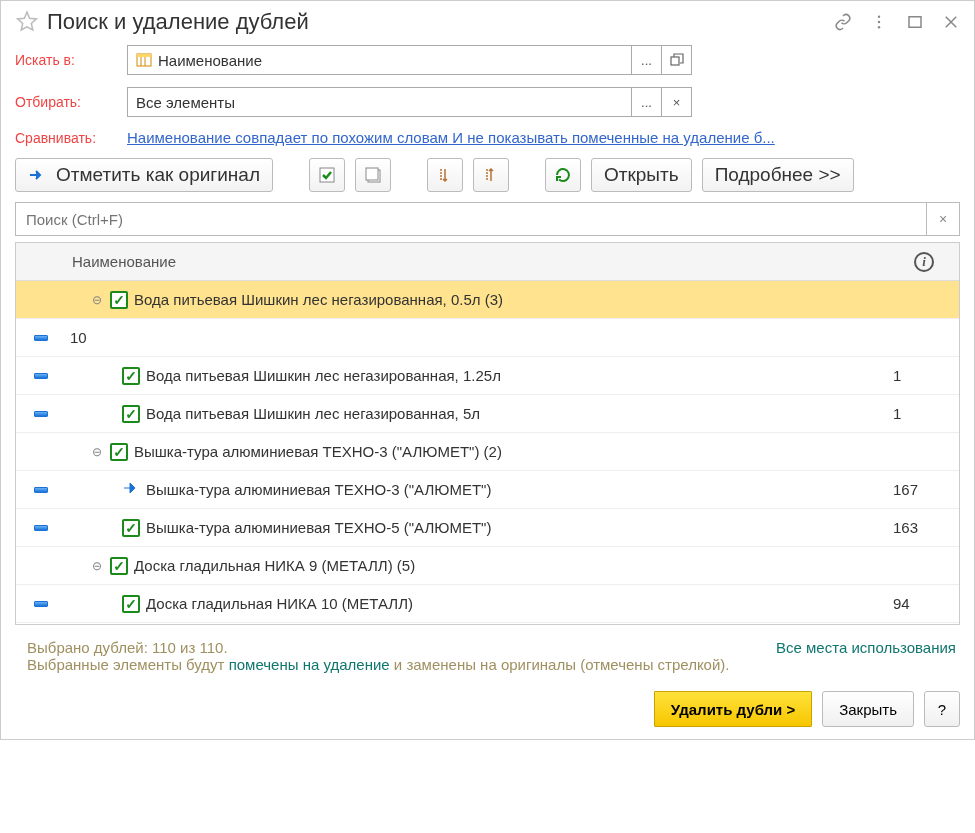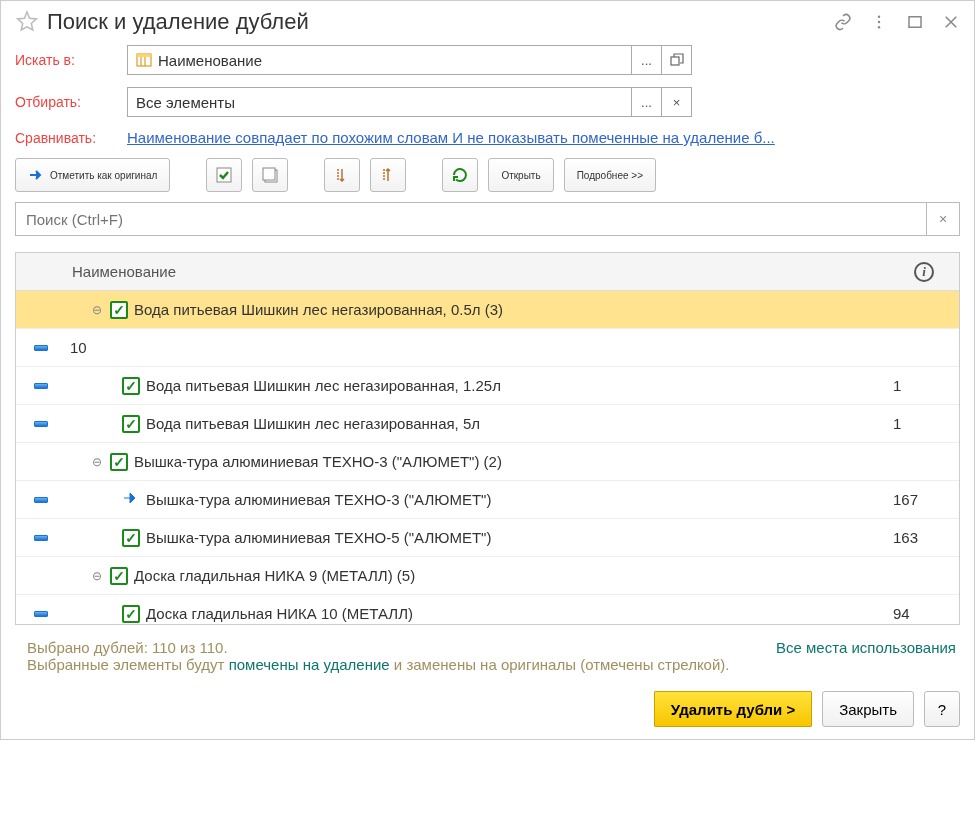--- a/index.html
+++ b/index.html
@@ -15,25 +15,25 @@
 .form-rows { display: flex; flex-direction: column; gap: 12px; margin-bottom: 12px; }
 .form-row { display: flex; align-items: center; }
 .form-label { width: 112px; color: #ef4444; }
 .input-group { display: flex; flex: 1; max-width: 565px; }
 .input-field { flex: 1; height: 30px; border: 1px solid #aaa; padding: 0 8px; display: flex; align-items: center; background: #fff; font-size: 15px; }
 .input-field .item-icon { width: 16px; height: 16px; margin-right: 6px; }
 .input-btn { width: 30px; height: 30px; border: 1px solid #aaa; border-left: none; background: #fff; display: flex; align-items: center; justify-content: center; font-size: 13px; cursor: pointer; color: #555; }
 .compare-link { color: #3366cc; text-decoration: underline; cursor: pointer; font-size: 15px; white-space: nowrap; overflow: hidden; text-overflow: ellipsis; flex: 1; }
 
 .toolbar { display: flex; align-items: center; gap: 10px; margin-bottom: 10px; }
-.tbtn { height: 34px; border: 1px solid #bbb; border-radius: 3px; background: linear-gradient(#fff, #f2f2f2); padding: 0 12px; display: flex; align-items: center; cursor: pointer; font-size: 10px; color: #333; gap: 6px; }
+.tbtn { height: 34px; border: 1px solid #bbb; border-radius: 3px; background: linear-gradient(#fff, #f2f2f2); padding: 0 12px; display: flex; align-items: center; cursor: pointer; font-size: 19px; color: #333; gap: 12px; }
 .tbtn.icon-only { width: 36px; padding: 0; justify-content: center; }
 .tgap { width: 16px; }
 
-.search-row { display: flex; margin-bottom: 16px; }
+.search-row { display: flex; margin-bottom: 6px; }
 .search-input { flex: 1; height: 34px; border: 1px solid #bbb; border-right: none; padding: 0 10px; font-size: 15px; color: #bbb; outline: none; }
 .search-clear { width: 34px; height: 34px; border: 1px solid #bbb; background: #fff; display: flex; align-items: center; justify-content: center; cursor: pointer; color: #888; }
 
 .table-wrap { flex: 1; border: 1px solid #ccc; display: flex; overflow: hidden; }
 .table-inner { flex: 1; overflow-y: scroll; }
 .thead { display: flex; background: #f5f5f5; border-bottom: 1px solid #ddd; height: 38px; align-items: center; font-size: 15px; color: #555; }
 .col-mark { width: 50px; }
 .col-name { flex: 1; padding-left: 6px; }
 .col-info { width: 70px; text-align: center; }
 .trow { display: flex; align-items: center; height: 38px; border-bottom: 1px solid #eee; font-size: 15px; }

